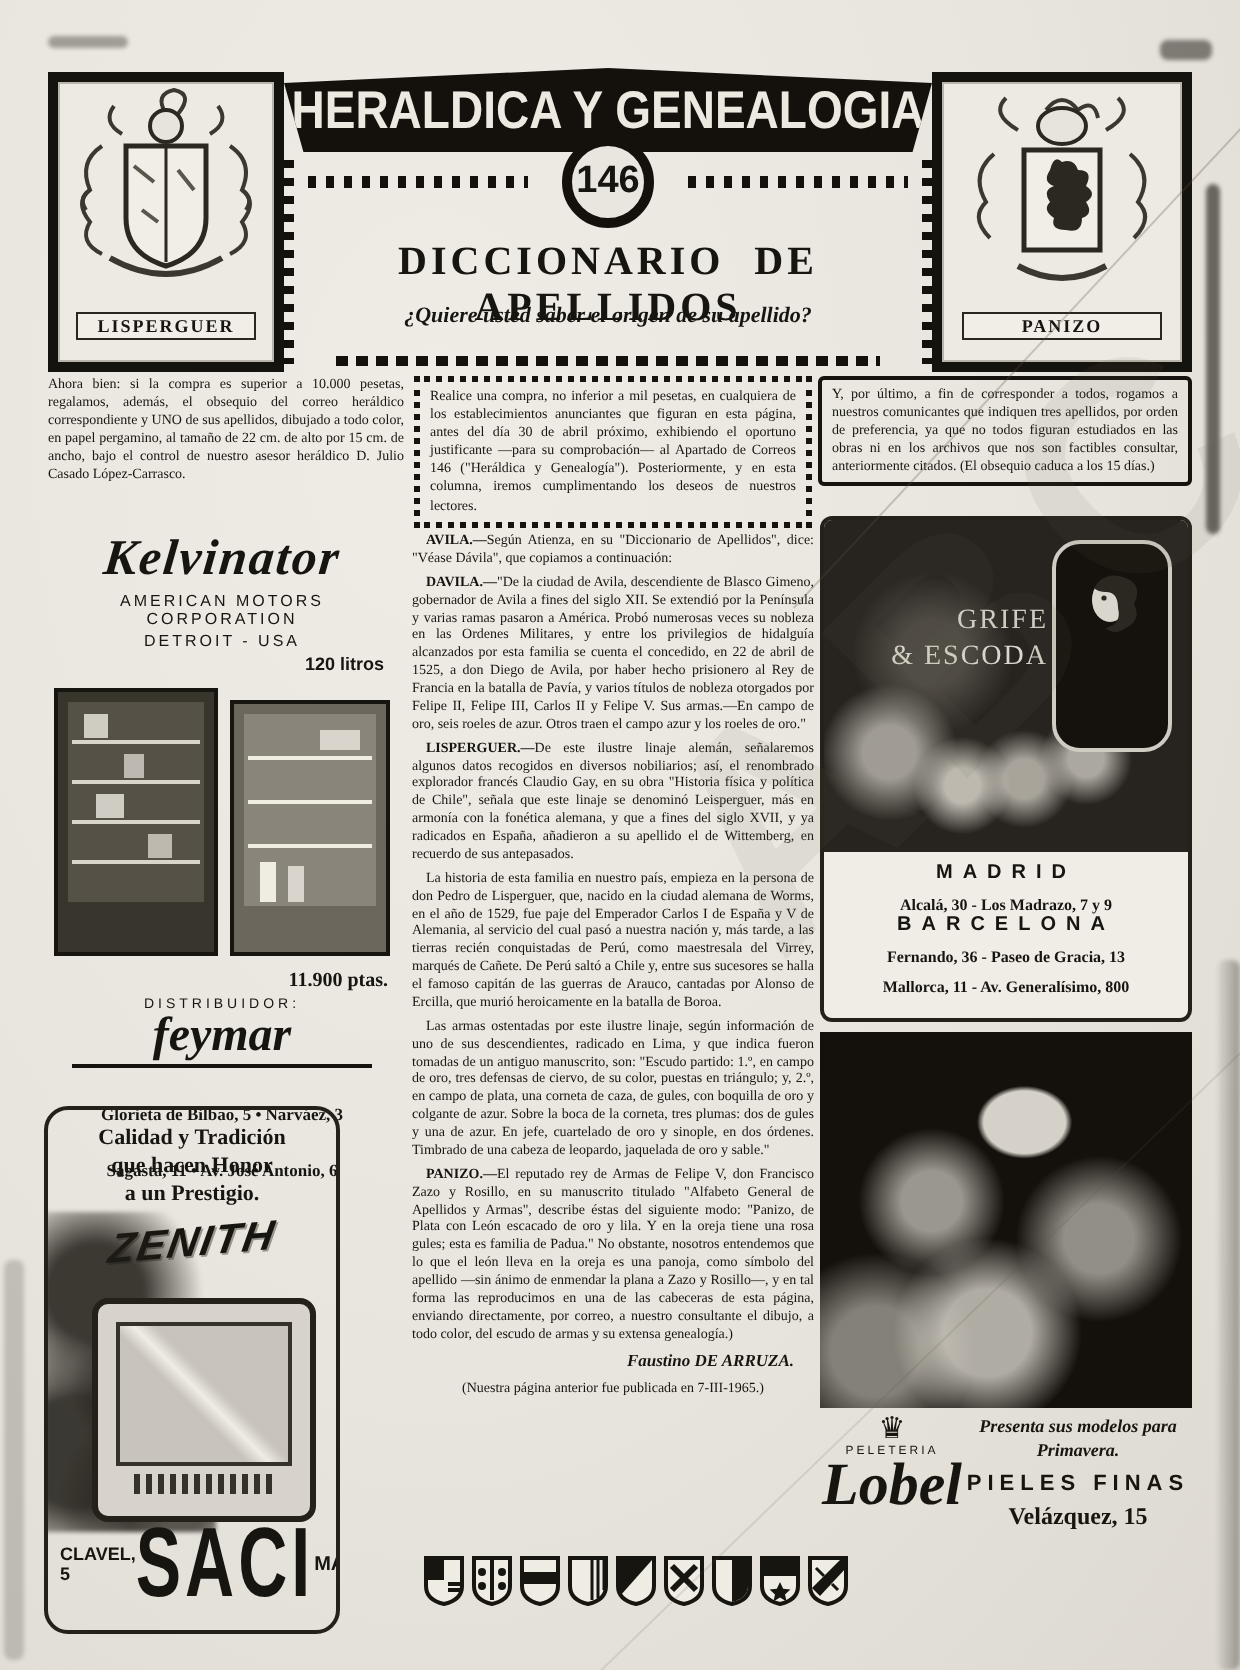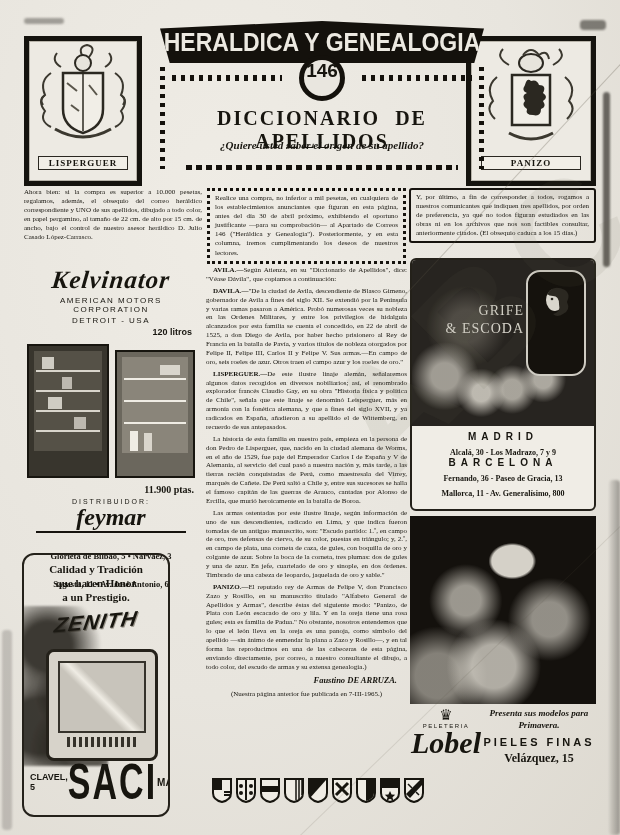--- a/index.html
+++ b/index.html
@@ -31,34 +31,34 @@
     border:5px solid #15130e; background:#edeae3; padding:2px;
     box-shadow: inset 0 0 0 1px #b8b4aa;
   }
   .crest-left  { left:24px; }
   .crest-right { left:466px; width:130px; }
   .crest-box svg { display:block; margin:0 auto; }
   .crest-label {
     margin:1px auto 0; width:86%; border:1px solid #2a2721; text-align:center;
     font-size:9px; font-weight:bold; letter-spacing:1px; padding:1px 0; background:#f1eee7;
   }
-  .head-center { position:absolute; left:140px; top:15px; width:328px; height:162px;margin-left:18px; }
+  .head-center { position:absolute; left:140px; top:28px; width:328px; height:162px; }
   .banner {
     position:absolute; left:2px; right:2px; top:6px; height:42px; background:#14110c;
     clip-path: polygon(0 18%, 50% 0, 100% 18%, 97% 100%, 3% 100%);
     display:flex; align-items:center; justify-content:center;
   }
   .banner-title {
     font-family:"Liberation Sans", sans-serif; font-weight:900; font-size:23px;
     color:#ece9e1; letter-spacing:0px; transform:scaleY(1.15); white-space:nowrap;
   }
   .issue-circle {
     position:absolute; left:50%; top:40px; transform:translateX(-50%);
     width:46px; height:46px; border:5px solid #14110c; border-radius:50%;
-    background:#e9e6df; display:flex; align-items:flex-start; justify-content:center;
+    background:#e9e6df; display:flex; align-items:center; justify-content:center;
     font-family:"Liberation Sans", sans-serif; font-weight:900; font-size:19px;
   }
   .dotrow { position:absolute; top:60px; height:6px;
     background:repeating-linear-gradient(90deg, #14110c 0 4px, transparent 4px 9px); }
   .dotrow.left { left:14px; width:110px; }
   .dotrow.right { right:14px; width:110px; }
   .dotcol { position:absolute; top:52px; width:5px; height:102px;
     background:repeating-linear-gradient(180deg, #14110c 0 4px, transparent 4px 9px); }
   .dotcol.l { left:2px; } .dotcol.r { right:2px; }
   .main-title {

